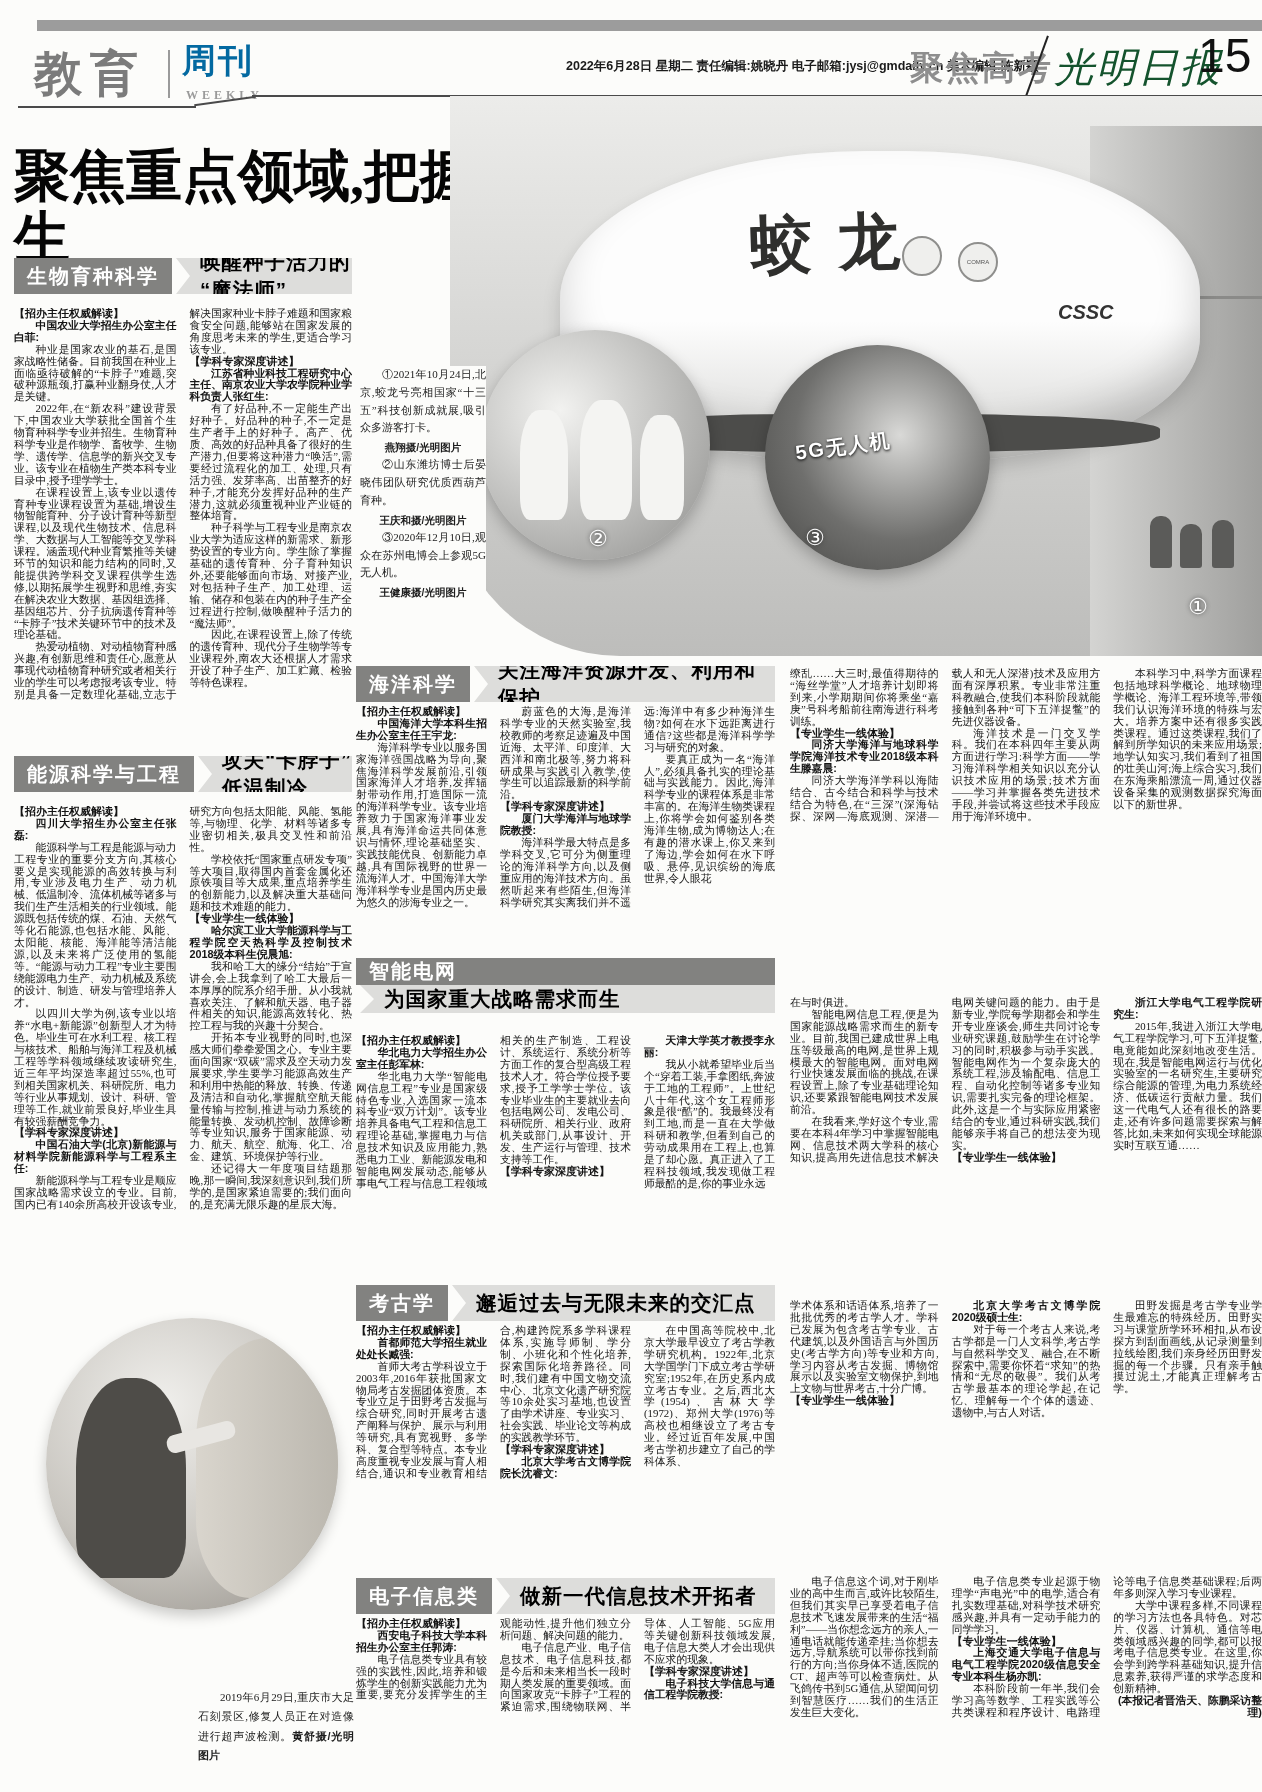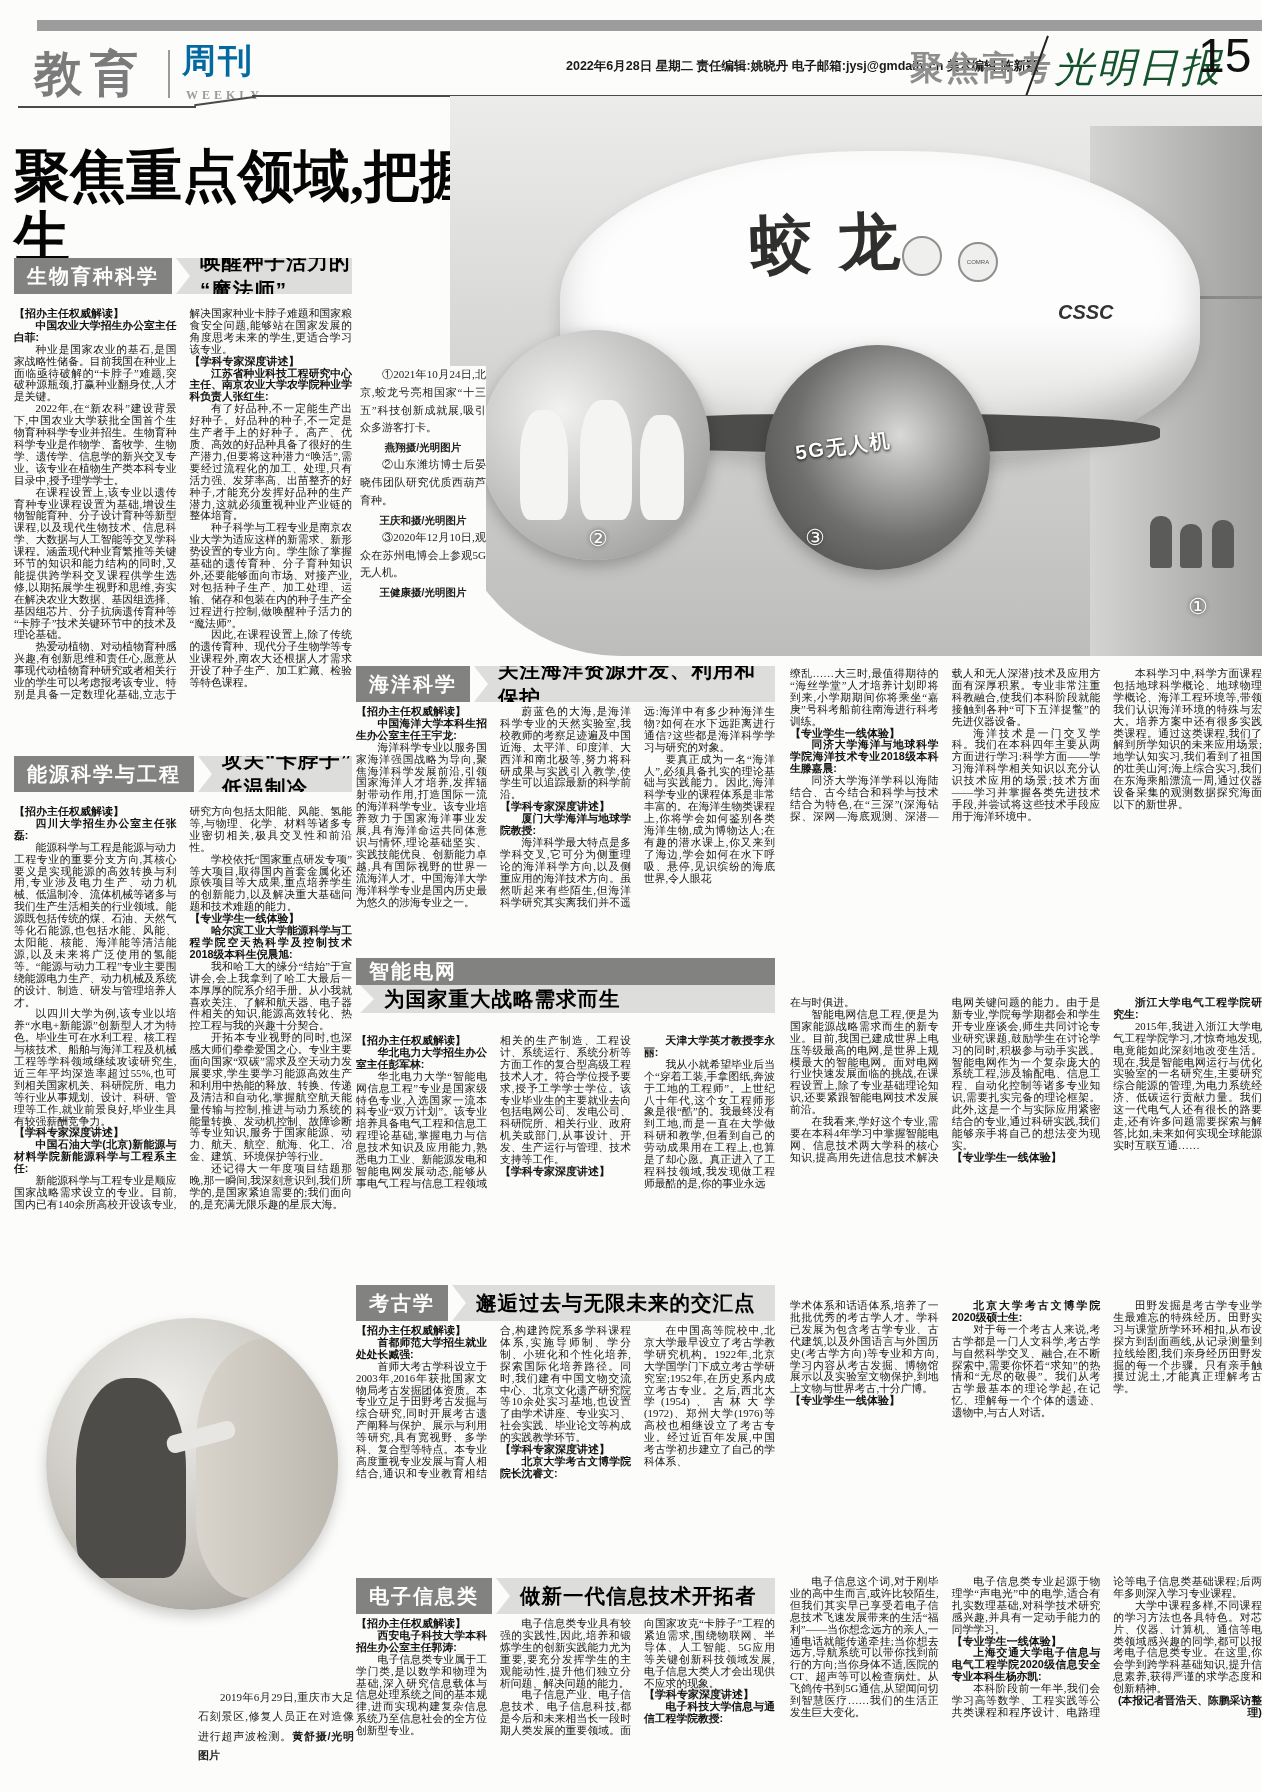--- a/index.html
+++ b/index.html
@@ -201,21 +201,21 @@
       <p class="t-sub">【学科专家深度讲述】</p>
       <p class="t-by">天津大学英才教授李永丽:</p>
       <p class="t-p">我从小就希望毕业后当个“穿着工装,手拿图纸,奔波于工地的工程师”。上世纪八十年代,这个女工程师形象是很“酷”的。我最终没有到工地,而是一直在大学做科研和教学,但看到自己的劳动成果用在工程上,也算是了却心愿。真正进入了工程科技领域,我发现做工程师最酷的是,你的事业永远</p>
     </div>
   <div class="abs colbody cols3" style="left:790px;top:985px;width:472px;height:300px;margin-top:12px;">
       <p class="t-cont">在与时俱进。</p>
       <p class="t-p">智能电网信息工程,便是为国家能源战略需求而生的新专业。目前,我国已建成世界上电压等级最高的电网,是世界上规模最大的智能电网。面对电网行业快速发展面临的挑战,在课程设置上,除了专业基础理论知识,还要紧跟智能电网技术发展前沿。</p>
       <p class="t-p">在我看来,学好这个专业,需要在本科4年学习中掌握智能电网、信息技术两大学科的核心知识,提高用先进信息技术解决电网关键问题的能力。由于是新专业,学院每学期都会和学生开专业座谈会,师生共同讨论专业研究课题,鼓励学生在讨论学习的同时,积极参与动手实践。智能电网作为一个复杂庞大的系统工程,涉及输配电、信息工程、自动化控制等诸多专业知识,需要扎实完备的理论框架。此外,这是一个与实际应用紧密结合的专业,通过科研实践,我们能够亲手将自己的想法变为现实。</p>
       <p class="t-sub">【专业学生一线体验】</p>
       <p class="t-by">浙江大学电气工程学院研究生:</p>
-      <p class="t-p">2015年,我进入浙江大学电气工程学院学习,才惊奇地发现,电竟能如此深刻地改变生活。现在,我是智能电网运行与优化实验室的一名研究生,主要研究综合能源的管理,为电力系统经济、低碳运行贡献力量。我们这一代电气人还有很长的路要走,还有许多问题需要探索与解答,比如,未来如何实现全球能源实时互联互通……</p>
+      <p class="t-p">2015年,我进入浙江大学电气工程学院学习,可下五洋捉鳖,电竟能如此深刻地改变生活。现在,我是智能电网运行与优化实验室的一名研究生,主要研究综合能源的管理,为电力系统经济、低碳运行贡献力量。我们这一代电气人还有很长的路要走,还有许多问题需要探索与解答,比如,未来如何实现全球能源实时互联互通……</p>
     </div>
 
   <div class="abs sec-head" style="left:356px;top:1285px;width:419px;">
     <span class="sec-badge">考古学</span>
     <span class="sec-band">邂逅过去与无限未来的交汇点</span>
   </div>
   <div class="abs colbody cols3" style="left:356px;top:1325px;width:419px;height:248px;">
       <p class="t-sub">【招办主任权威解读】</p>
       <p class="t-by">首都师范大学招生就业处处长臧强:</p>
       <p class="t-p">首师大考古学科设立于2003年,2016年获批国家文物局考古发掘团体资质。本专业立足于田野考古发掘与综合研究,同时开展考古遗产阐释与保护、展示与利用等研究,具有宽视野、多学科、复合型等特点。本专业高度重视专业发展与育人相结合,通识和专业教育相结合,构建跨院系多学科课程体系,实施导师制、学分制、小班化和个性化培养,探索国际化培养路径。同时,我们建有中国文物交流中心、北京文化遗产研究院等10余处实习基地,也设置了由学术讲座、专业实习、社会实践、毕业论文等构成的实践教学环节。</p>
@@ -231,21 +231,20 @@
       <p class="t-p">田野发掘是考古学专业学生最难忘的特殊经历。田野实习与课堂所学环环相扣,从布设探方到刮面画线,从记录测量到拉线绘图,我们亲身经历田野发掘的每一个步骤。只有亲手触摸过泥土,才能真正理解考古学。</p>
     </div>
 
   <div class="abs sec-head" style="left:356px;top:1578px;width:419px;">
     <span class="sec-badge">电子信息类</span>
     <span class="sec-band">做新一代信息技术开拓者</span>
   </div>
   <div class="abs colbody cols3" style="left:356px;top:1618px;width:419px;height:168px;">
       <p class="t-sub">【招办主任权威解读】</p>
       <p class="t-by">西安电子科技大学本科招生办公室主任郭涛:</p>
-      <p class="t-p">电子信息类专业属于工学门类,是以数学和物理为基础,深入研究信息载体与信息处理系统之间的基本规律,进而实现构建复杂信息系统乃至信息社会的全方位创新型专业。</p>
       <p class="t-p">电子信息类专业具有较强的实践性,因此,培养和锻炼学生的创新实践能力尤为重要,要充分发挥学生的主观能动性,提升他们独立分析问题、解决问题的能力。</p>
       <p class="t-p">电子信息产业、电子信息技术、电子信息科技,都是今后和未来相当长一段时期人类发展的重要领域。面向国家攻克“卡脖子”工程的紧迫需求,围绕物联网、半导体、人工智能、5G应用等关键创新科技领域发展,电子信息大类人才会出现供不应求的现象。</p>
       <p class="t-sub">【学科专家深度讲述】</p>
       <p class="t-by">电子科技大学信息与通信工程学院教授:</p>
     </div>
   <div class="abs colbody cols3" style="left:790px;top:1576px;width:472px;height:212px;">
       <p class="t-p">电子信息这个词,对于刚毕业的高中生而言,或许比较陌生,但我们其实早已享受着电子信息技术飞速发展带来的生活“福利”——当你想念远方的亲人,一通电话就能传递牵挂;当你想去远方,导航系统可以带你找到前行的方向;当你身体不适,医院的CT、超声等可以检查病灶。从飞鸽传书到5G通信,从望闻问切到智慧医疗……我们的生活正发生巨大变化。</p>
       <p class="t-p">电子信息类专业起源于物理学“声电光”中的电学,适合有扎实数理基础,对科学技术研究感兴趣,并具有一定动手能力的同学学习。</p>
       <p class="t-sub">【专业学生一线体验】</p>
       <p class="t-by">上海交通大学电子信息与电气工程学院2020级信息安全专业本科生杨亦凯:</p>

